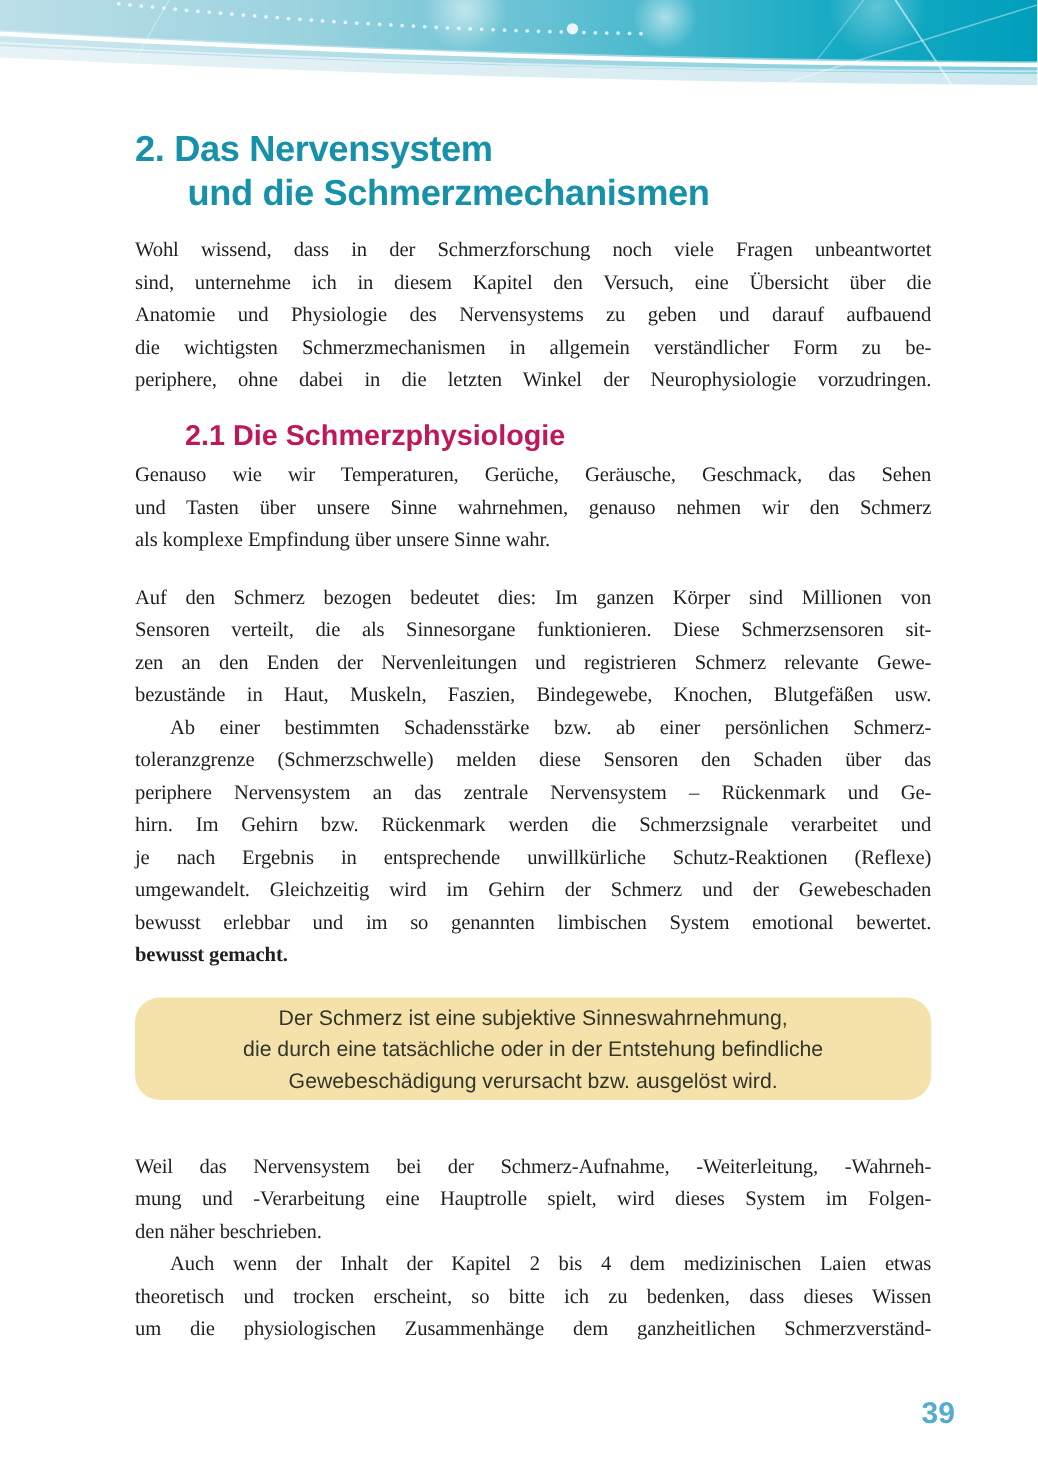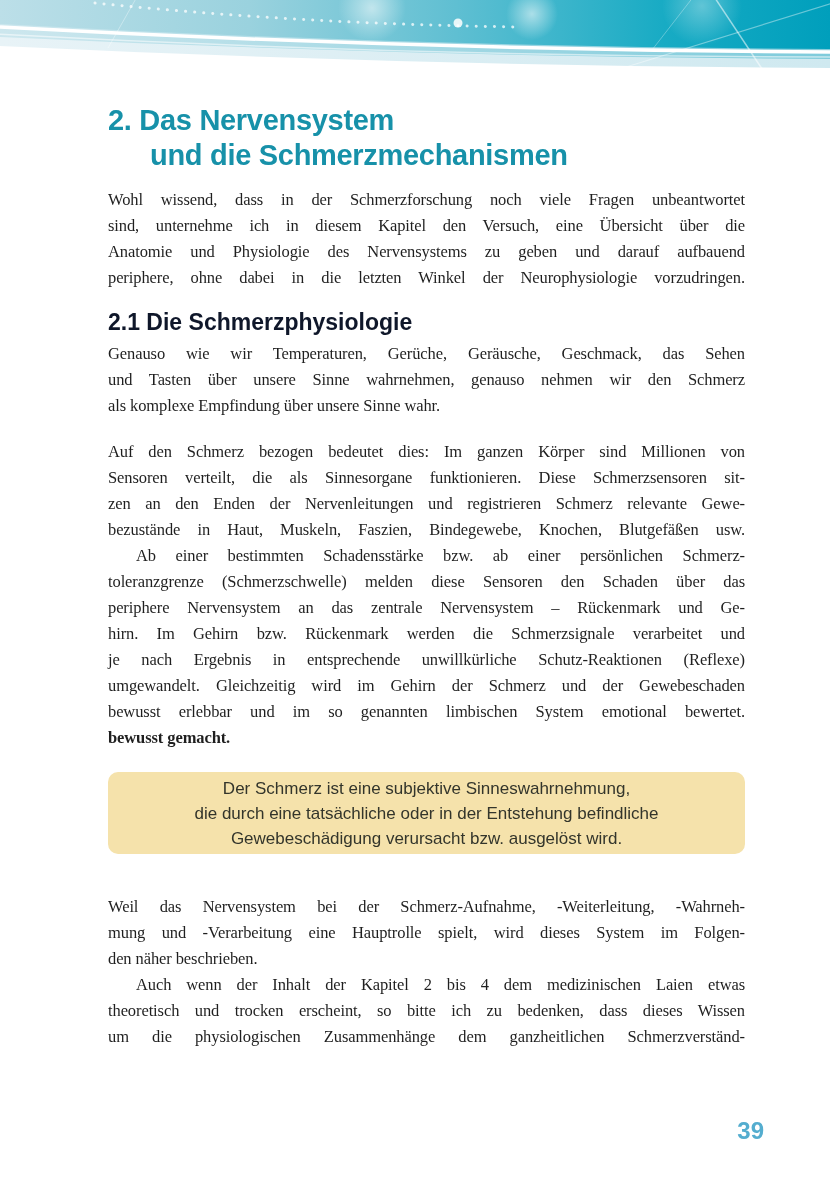--- a/index.html
+++ b/index.html
@@ -33,21 +33,21 @@
     font-size:16.5px;line-height:26px;
     letter-spacing:-0.1px;
     text-align:justify;
     text-align-last:justify;
     white-space:nowrap;
   }
   .line.short{text-align-last:left;}
   .line.ind{padding-left:28px;}
   .line.bold{font-weight:700;}
   .callout{
-    border-radius:10px;
+    border-radius:20px;
     margin:21px 0 40px 0;
     padding:4px 20px 3px 20px;
     text-align:center;
     font-family:"Liberation Sans", sans-serif;
     font-size:17px;line-height:25px;
     color:#33352b;
   }
   .pagenum{
     position:absolute;
     top:1117px;right:66px;
@@ -103,25 +103,26 @@
     <h1 class="chapter" style="color: rgb(23, 145, 169);">
       <span class="t1">2. Das Nervensystem</span>
       <span class="t2">und die Schmerzmechanismen</span>
     </h1>
 
     <div>
         <div class="para">
           <div class="line">Wohl wissend, dass in der Schmerzforschung noch viele Fragen unbeantwortet</div>
           <div class="line">sind, unternehme ich in diesem Kapitel den Versuch, eine Übersicht über die</div>
           <div class="line">Anatomie und Physiologie des Nervensystems zu geben und darauf aufbauend</div>
+          <div class="line">die wichtigsten Schmerzmechanismen in allgemein verständlicher Form zu be-</div>
           <div class="line">periphere, ohne dabei in die letzten Winkel der Neurophysiologie vorzudringen.</div>
         </div>
       </div>
 
-    <h2 class="sect" style="color: #0f172a;">2.1 Die Schmerzphysiologie</h2>
+    <h2 class="sect" style="color: #be185d; margin-left: 40px;">2.1 Die Schmerzphysiologie</h2>
 
     <div>
         <div class="para">
           <div class="line">Genauso wie wir Temperaturen, Gerüche, Geräusche, Geschmack, das Sehen</div>
           <div class="line">und Tasten über unsere Sinne wahrnehmen, genauso nehmen wir den Schmerz</div>
           <div class="line short">als komplexe Empfindung über unsere Sinne wahr.</div>
         </div>
         <div class="para gap">
           <div class="line">Auf den Schmerz bezogen bedeutet dies: Im ganzen Körper sind Millionen von</div>
           <div class="line">Sensoren verteilt, die als Sinnesorgane funktionieren. Diese Schmerzsensoren sit-</div>

